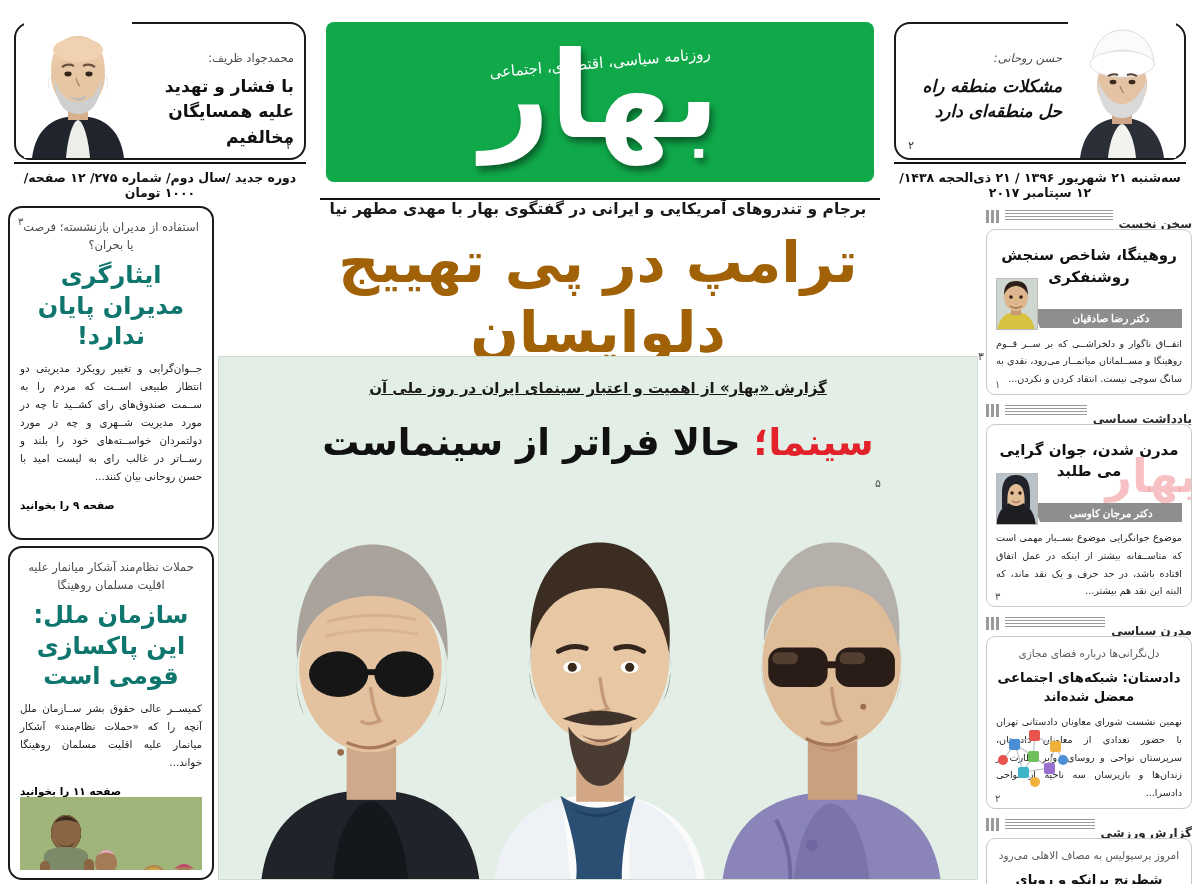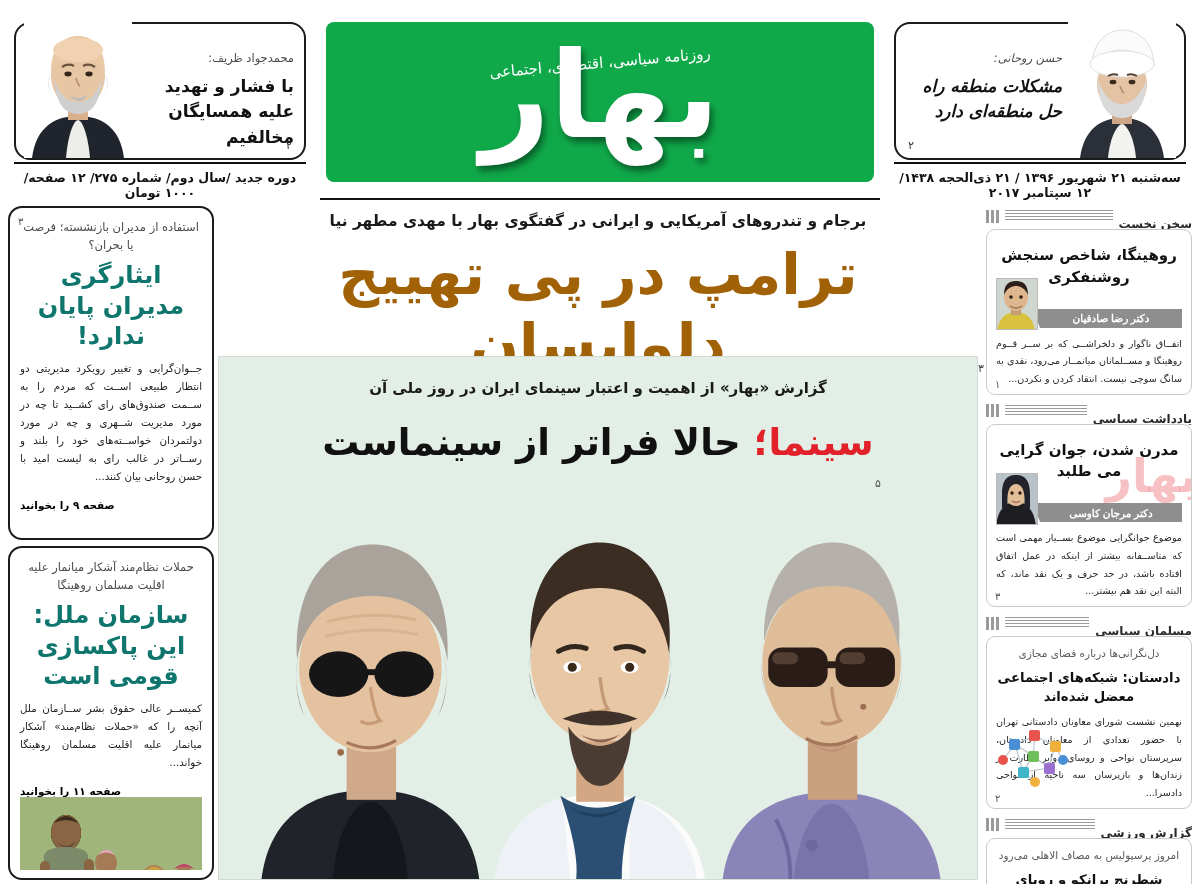--- a/index.html
+++ b/index.html
@@ -100,38 +100,38 @@
   .logo-underline {
     position: absolute; bottom: 0; left: 0; right: 0; height: 2px; background: #111;
   }
 
   
   .lead {
     position: absolute; top: 200px; right: 226px; left: 222px;
     text-align: center;
   }
   .lead-kicker {
-    font-size: 15.5px; color: #1a1a1a; padding-top: 12px; font-weight: 600;
+    font-size: 15.5px; color: #1a1a1a; padding-top: 0; font-weight: 600;
   }
   .lead-title {
     font-size: 57px; font-weight: bold; color: #a16207;
     line-height: 1.22; padding-top: 10px; letter-spacing: -1px;
   }
   .lead-pageno {
     position: absolute; right: -10px; bottom: 4px; font-size: 11px; color: #444;
   }
 
   
   .feature {
     position: absolute; top: 356px; right: 222px; left: 218px; bottom: 4px;
     background: #e3efe6; border: 1px solid #cfdcd2;
   }
   .feature-kicker {
     text-align: center; font-size: 15px; color: #1a1a1a;
-    padding-top: 22px; font-weight: 600;
+    padding-top: 22px; font-weight: 600; text-decoration: underline;
   }
   .feature-title {
     text-align: center; font-size: 37px; font-weight: bold;
     color: #111; padding-top: 22px; line-height: 1.3;
   }
   .feature-title .hl { color: #e2222a; }
   .feature-pageno {
     position: absolute; right: 96px; top: 120px; font-size: 11px; color: #555;
   }
   .feature-photo {
@@ -600,21 +600,21 @@
             <path d="M17 27 q4 3 8 0" stroke="#a0745a" stroke-width="1.3" fill="none"></path>
           </svg>
         </div>
         <div class="rcard-body">موضوع جوانگرایی موضوع بســیار مهمی است که متاســفانه بیشتر از اینکه در عمل اتفاق افتاده باشد، در حد حرف و یک نقد ماند، که البته این نقد هم بیشتر...</div>
         <div class="rcard-pageno">۳</div>
       </div>
     </div>
 
     <div class="rblock">
       <div class="rhead">
-        <span class="rhead-label">مسلمان سیاسی</span>
+        <span class="rhead-label">مدرن سیاسی</span>
         <span class="rhead-lines">
             <i></i>
             <i></i>
             <i></i>
             <i></i>
           </span>
         <span class="rhead-bars">
             <b></b>
             <b></b>
             <b></b>

